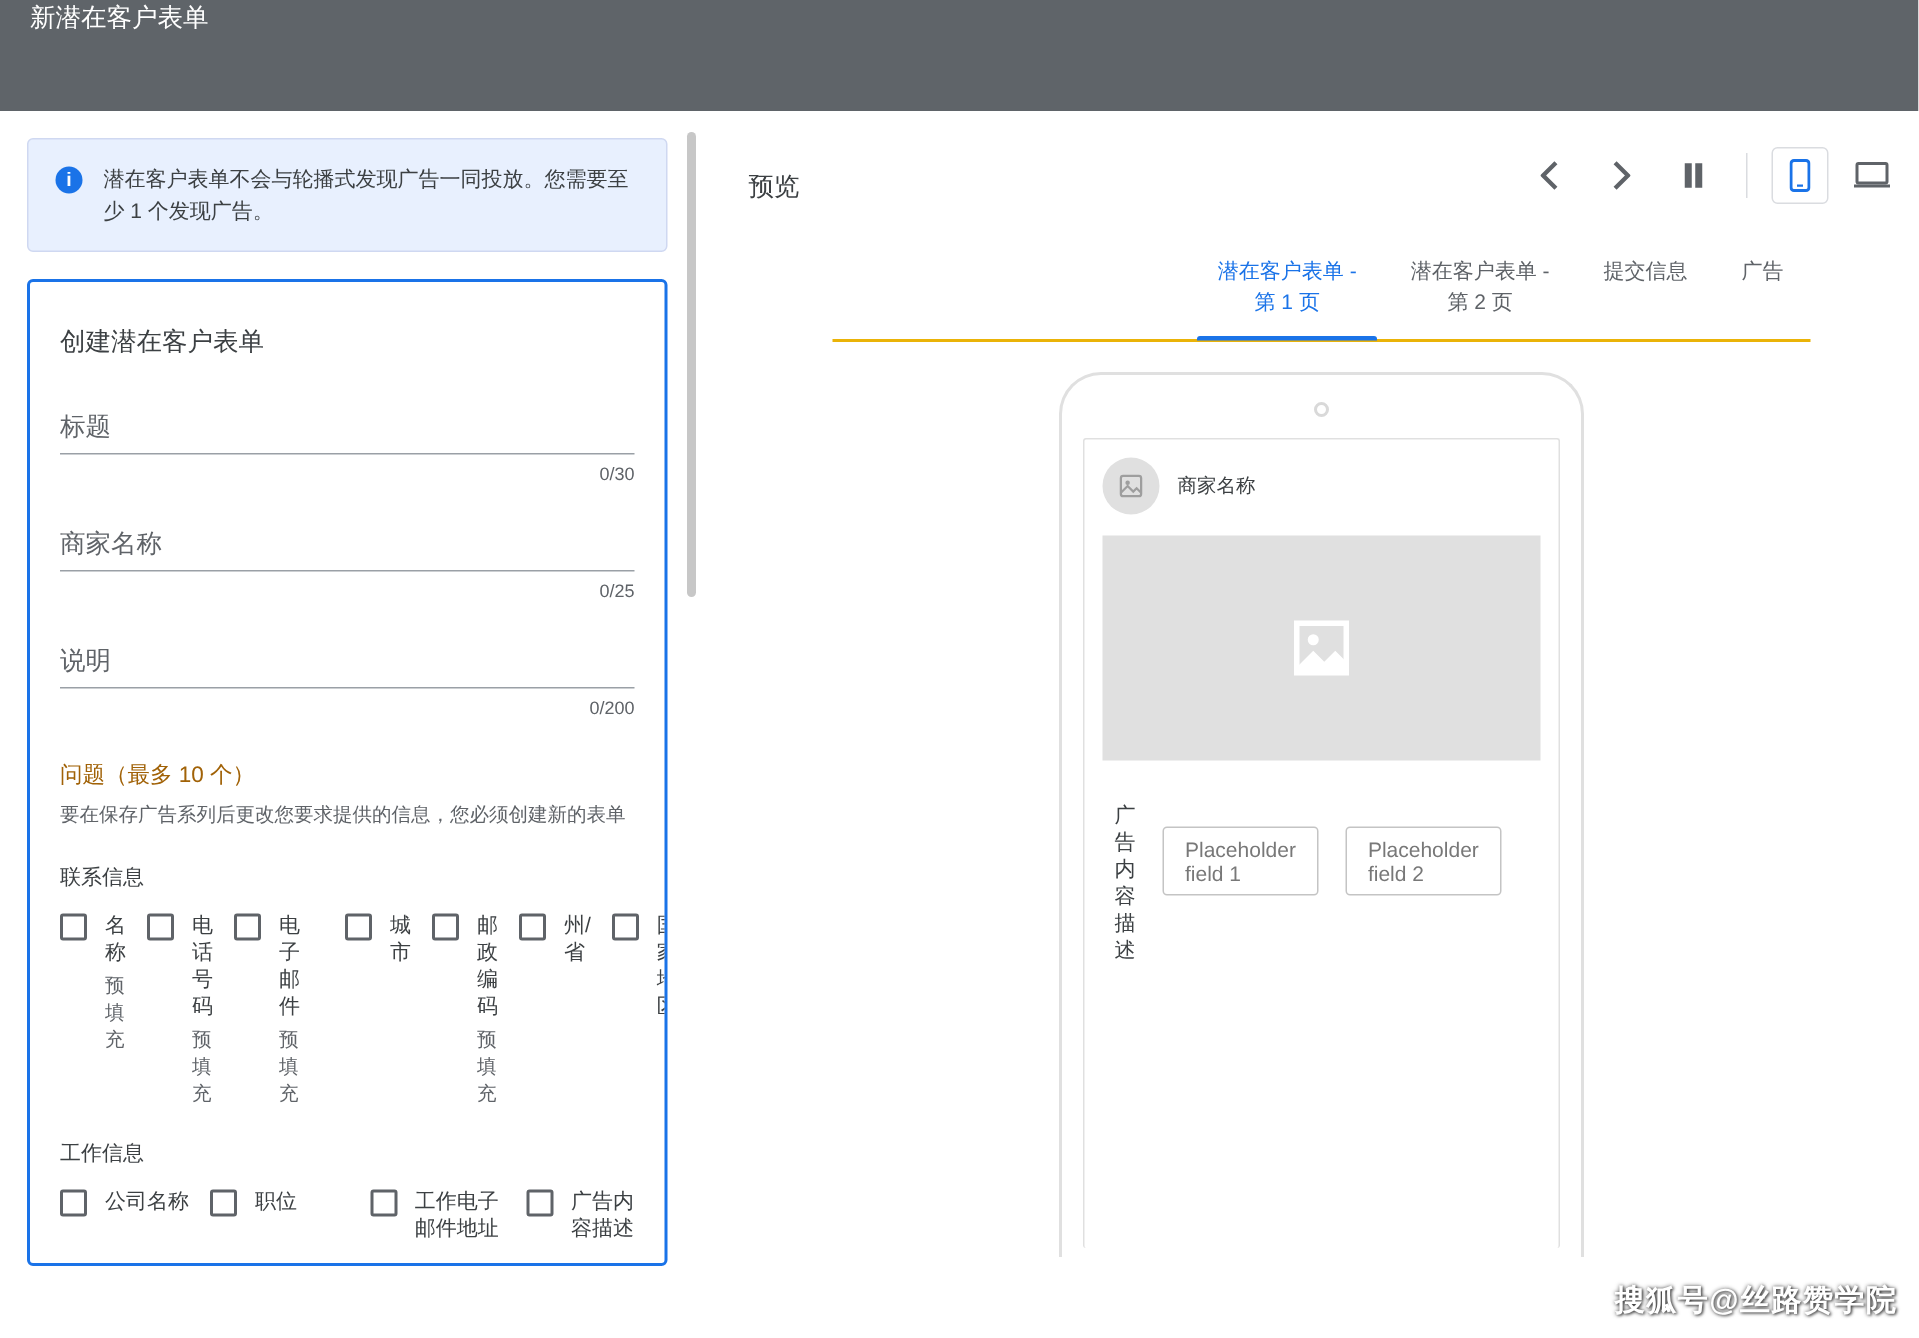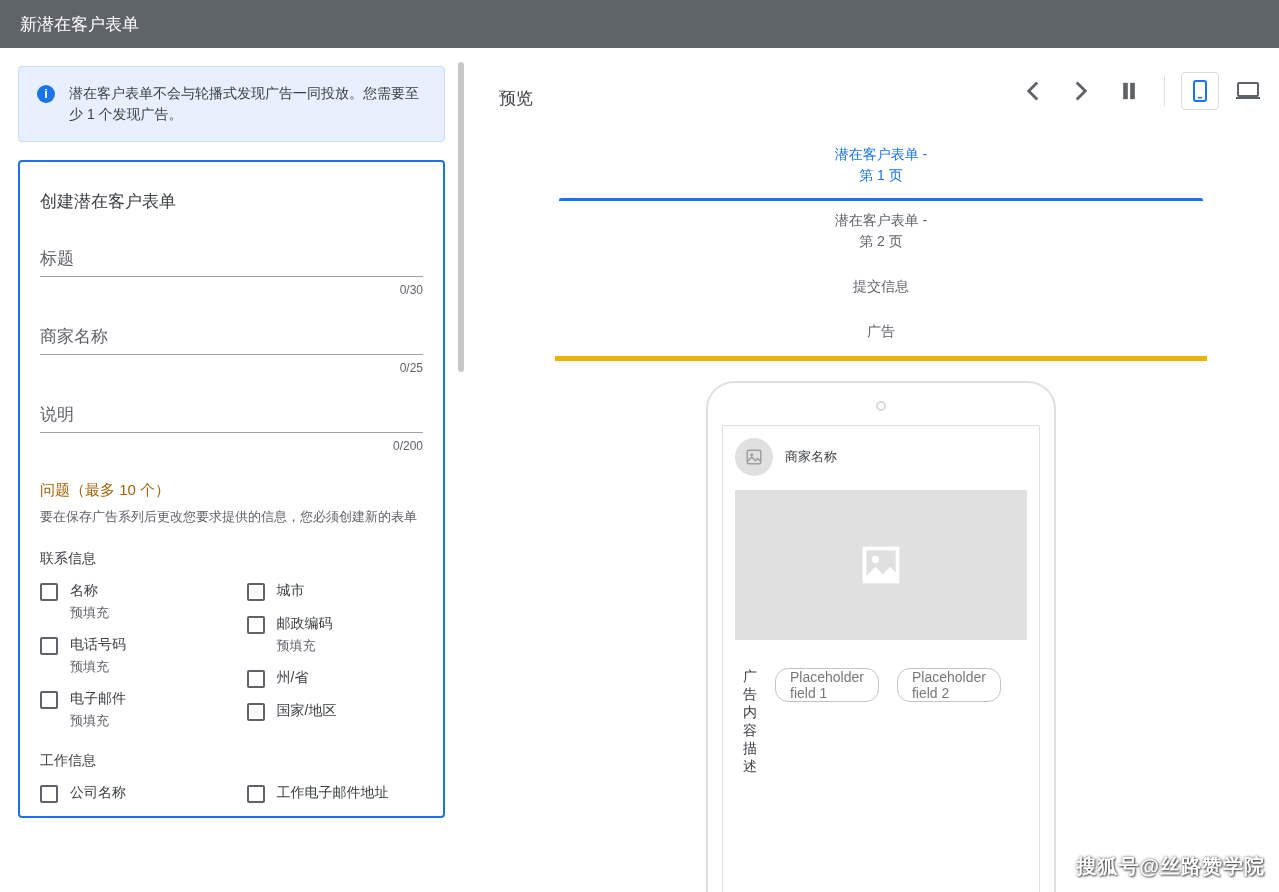--- a/index.html
+++ b/index.html
@@ -7,23 +7,23 @@
     font-family: "Microsoft YaHei", Arial, sans-serif;
     background: #fff;
     width: 1279px;
     height: 892px;
     overflow: hidden;
     position: relative;
   }
   .header-bar {
     background: #5f6469;
     color: #fff;
-    height: 48px;
-    display: flex;
-    align-items: center;
+    height: 74px;
+    display: flex;
+    align-items: flex-start;
     padding: 0 20px;
     font-size: 17px;
     font-weight: 400;
   }
   .main-area {
     display: flex;
     height: 770px;
     position: relative;
   }
   .left-panel {
@@ -95,21 +95,21 @@
   .group-label {
     font-size: 14px;
     color: #3c4043;
     margin-bottom: 14px;
   }
   .cb-columns {
     display: flex;
     gap: 30px;
     margin-bottom: 22px;
   }
-  .cb-col { flex: 1; display: flex; flex-direction: column; gap: 14px; }
+  .cb-col { flex: 1; display: flex; flex-direction: row; gap: 14px; }
   .cb-item { display: flex; gap: 12px; align-items: flex-start; font-size: 14px; color: #3c4043; }
   .cb-box {
     width: 18px; height: 18px; flex: 0 0 18px;
     border: 2px solid #5f6368;
     border-radius: 2px;
     margin-top: 1px;
     cursor: pointer;
   }
   .cb-sub { font-size: 13px; color: #5f6368; display: block; margin-top: 4px; }
   .preview-panel {
@@ -137,23 +137,22 @@
   .preview-icons { display: flex; align-items: center; gap: 10px; }
   .p-icon {
     width: 38px; height: 38px; display: flex; align-items: center; justify-content: center;
     color: #5f6368; cursor: pointer; border-radius: 4px;
   }
   .p-icon.active { color: #1a73e8; border: 1px solid #dadce0; background:#fff; }
   .vdiv { width: 1px; height: 30px; background: #dadce0; margin: 0 6px; }
   .tabs-row {
     display: flex;
     justify-content: flex-end;
-    border-bottom: 5px solid #eab308;
+    border-bottom: 2px solid #eab308;
     margin: 0 60px 20px 60px;
-    flex-direction: column;
   }
   .tab {
     font-size: 14px;
     color: #5f6368;
     padding: 10px 18px 14px 18px;
     cursor: pointer;
     text-align: center;
     line-height: 1.5;
     position: relative;
   }
@@ -193,23 +192,23 @@
   }
   .merchant-name { font-size:13px; color:#3c4043; }
   .hero-img {
     height: 150px; background:#e0e0e0;
     display:flex; align-items:center; justify-content:center;
   }
   .hero-img svg { width:44px; height:44px; color:#fff; }
   .form-preview { padding: 14px 8px; display:flex; flex-direction:row; gap:18px;}
   .fp-title { font-size:14px; color:#3c4043; margin-bottom: 4px;}
   .ph-field {
-    border:1px solid #c4c4c4; height:34px; border-radius:13px;
+    border:1px solid #c4c4c4; height:46px; border-radius:3px;
     display:flex; align-items:center; padding:0 14px;
-    font-size:14px; color:#787878;
+    font-size:14px; color:#787878;margin-top:16px;
   }
   .cta-btn { height: 36px; background:#1a73e8; border-radius:2px; }
   .watermark {
     position:absolute; right:14px; bottom:12px;
     font-size:20px; font-weight:600;
     color:#fff; text-shadow: 0 0 3px #0009, 1px 1px 2px #0009;
     letter-spacing:1px;
   }
 </style>
 </head>

